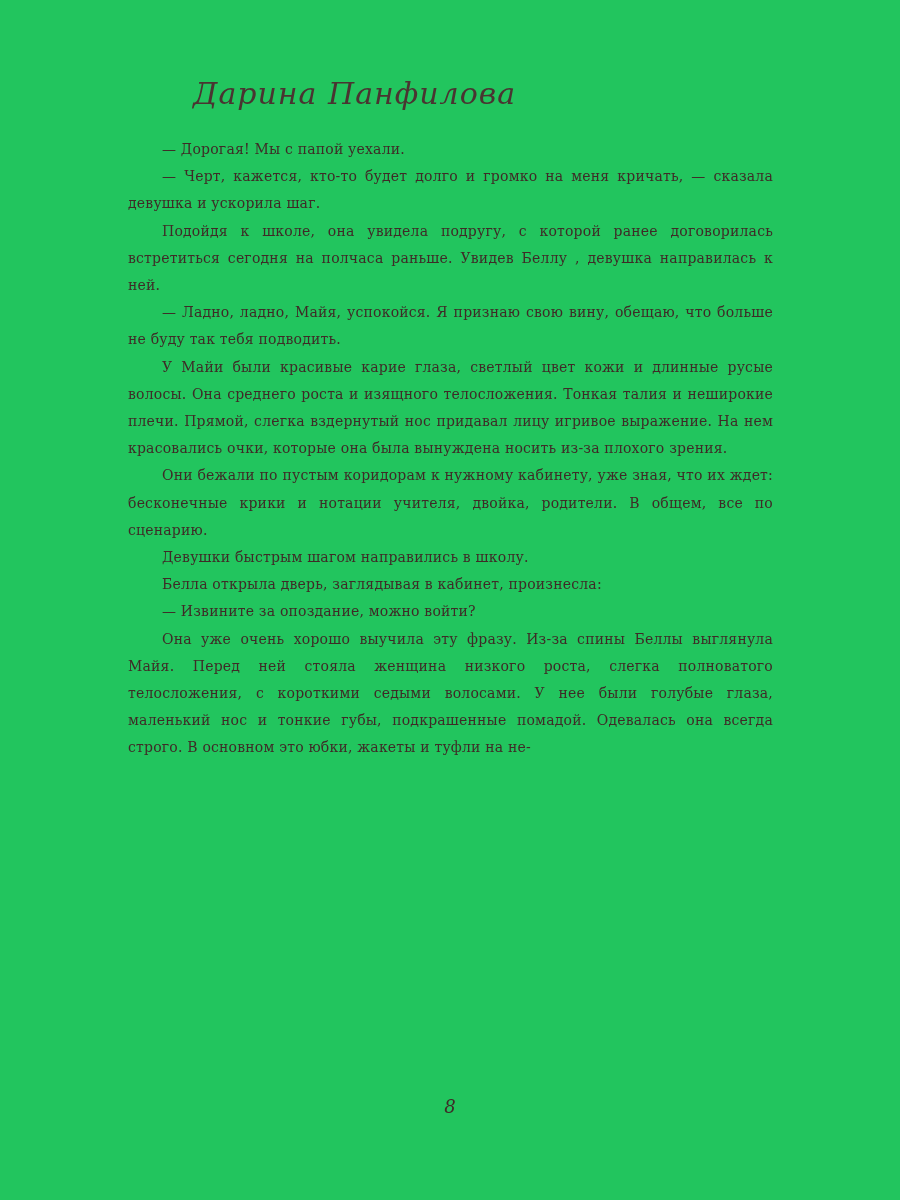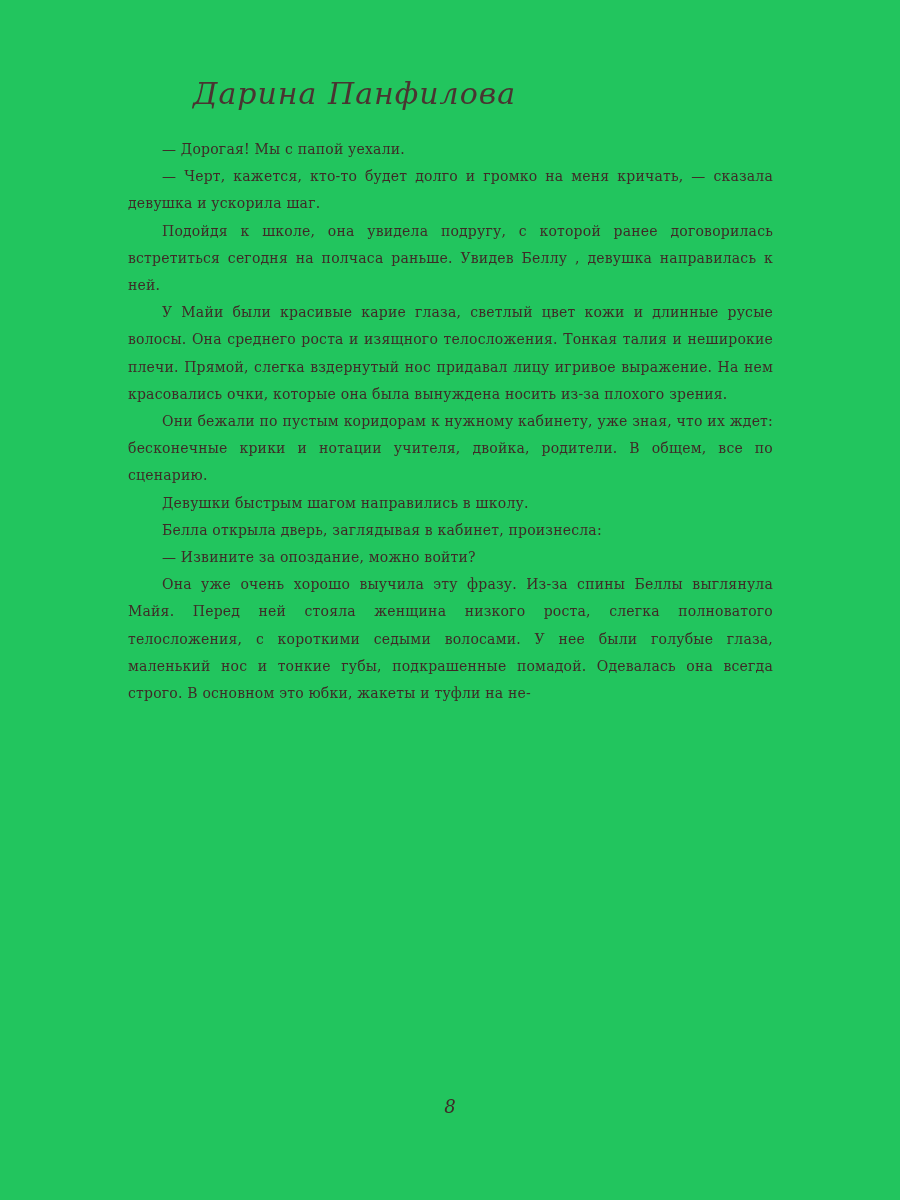--- a/index.html
+++ b/index.html
@@ -56,20 +56,21 @@
 <body>
 
 <div class="page">
 
   <div class="author">Дарина Панфилова</div>
 
   <div class="text-block">
     <p>— Дорогая! Мы с папой уехали.</p>
     <p>— Черт, кажется, кто-то будет долго и громко на меня кричать, — сказала девушка и ускорила шаг.</p>
     <p>Подойдя к школе, она увидела подругу, с которой ранее договорилась встретиться сегодня на полчаса раньше. Увидев Беллу , девушка направилась к ней.</p>
+    <p>— Ладно, ладно, Майя, успокойся. Я признаю свою вину, обещаю, что больше не буду так тебя подводить.</p>
     <p>У Майи были красивые карие глаза, светлый цвет кожи и длинные русые волосы. Она среднего роста и изящного телосложения. Тонкая талия и неширокие плечи. Прямой, слегка вздернутый нос придавал лицу игривое выражение. На нем красовались очки, которые она была вынуждена носить из-за плохого зрения.</p>
     <p>Они бежали по пустым коридорам к нужному кабинету, уже зная, что их ждет: бесконечные крики и нотации учителя, двойка, родители. В общем, все по сценарию.</p>
     <p>Девушки быстрым шагом направились в школу.</p>
     <p>Белла открыла дверь, заглядывая в кабинет, произнесла:</p>
     <p>— Извините за опоздание, можно войти?</p>
     <p>Она уже очень хорошо выучила эту фразу. Из-за спины Беллы выглянула Майя. Перед ней стояла женщина низкого роста, слегка полноватого телосложения, с короткими седыми волосами. У нее были голубые глаза, маленький нос и тонкие губы, подкрашенные помадой. Одевалась она всегда строго. В основном это юбки, жакеты и туфли на не-</p>
   </div>
 
   <div class="page-number">8</div>
 

